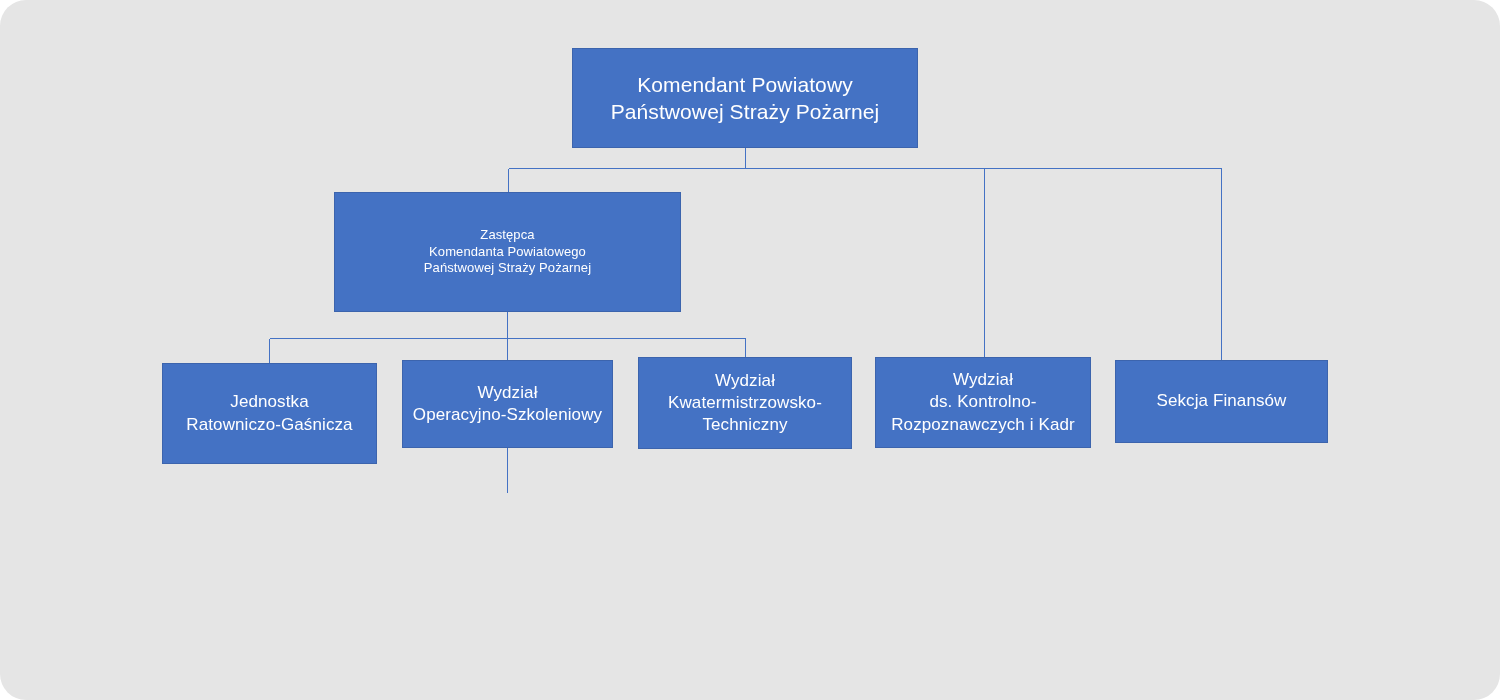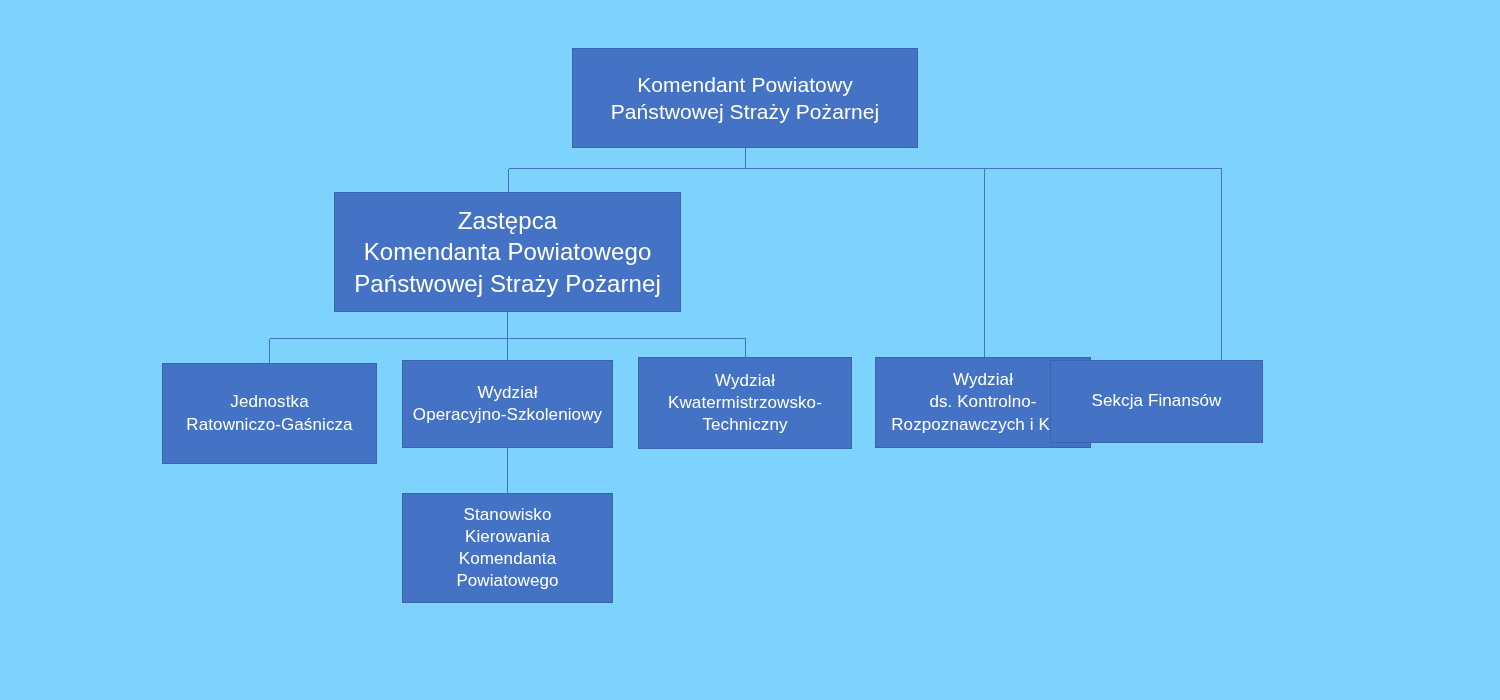--- a/index.html
+++ b/index.html
@@ -10,21 +10,22 @@
   body {
     width: 1500px;
     height: 700px;
     font-family: "Liberation Sans", sans-serif;
     overflow: hidden;
   }
   #chart-canvas {
     position: relative;
     width: 1500px;
     height: 700px;
-    background: #7dd3fc;
+    background: #e5e5e5;
+    border-radius: 26px;
   }
   #connector-layer {
     position: absolute;
     left: 0;
     top: 0;
     width: 1500px;
     height: 700px;
     pointer-events: none;
   }
   .node-box {
@@ -52,21 +53,21 @@
   
   #node-komendant {
     left: 572px;  top: 48px;
     width: 346px; height: 100px;
     font-size: 21px;
   }
   
   #node-zastepca {
     left: 334px;  top: 192px;
     width: 347px; height: 120px;
-    font-size: 24px;
+    font-size: 13px;
   }
   
   #node-jrg {
     left: 162px;  top: 363px;
     width: 215px; height: 101px;
     font-size: 17px;
   }
   #node-operacyjno {
     left: 402px;  top: 360px;
     width: 211px; height: 88px;
@@ -76,21 +77,21 @@
     left: 638px;  top: 357px;
     width: 214px; height: 92px;
     font-size: 17px;
   }
   #node-kontrolno {
     left: 875px;  top: 357px;
     width: 216px; height: 91px;
     font-size: 17px;
   }
   #node-finanse {
-    left: 1050px; top: 360px;
+    left: 1115px; top: 360px;
     width: 213px; height: 83px;
     font-size: 17px;
   }
   
   #node-skkp {
     left: 402px;  top: 493px;
     width: 211px; height: 110px;
     font-size: 17px;
   }
 </style>
@@ -156,20 +157,14 @@
   <div class="node-box" id="node-kontrolno">
     <span class="node-label">Wydział
 ds. Kontrolno-
 Rozpoznawczych i Kadr</span>
   </div>
 
   <div class="node-box" id="node-finanse">
     <span class="node-label">Sekcja Finansów</span>
   </div>
 
-  <div class="node-box" id="node-skkp">
-    <span class="node-label">Stanowisko
-Kierowania
-Komendanta
-Powiatowego</span>
-  </div>
 
 </div>
 
 </body></html>

